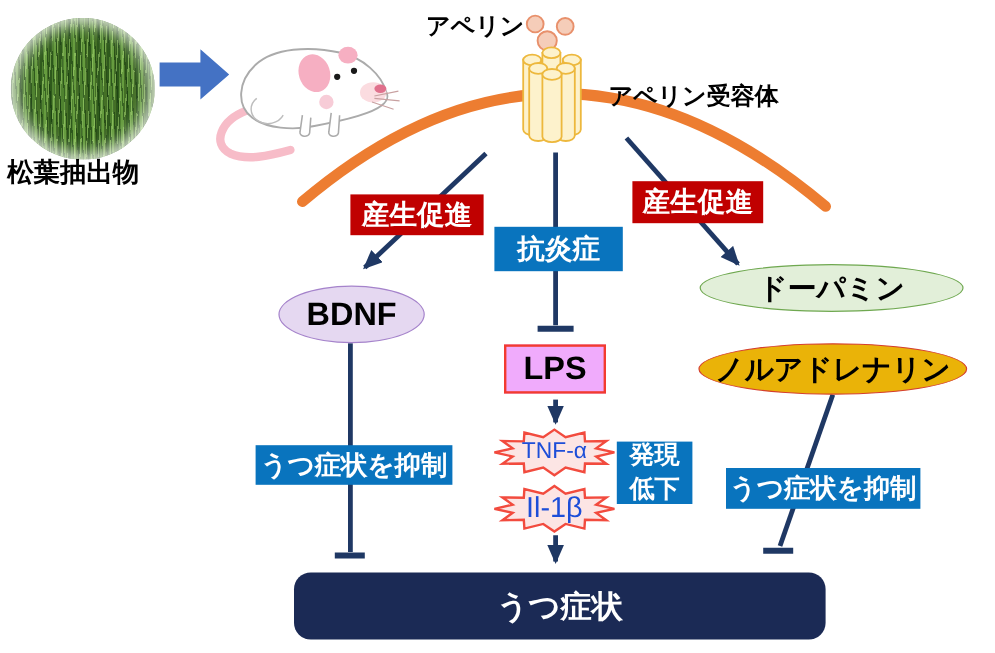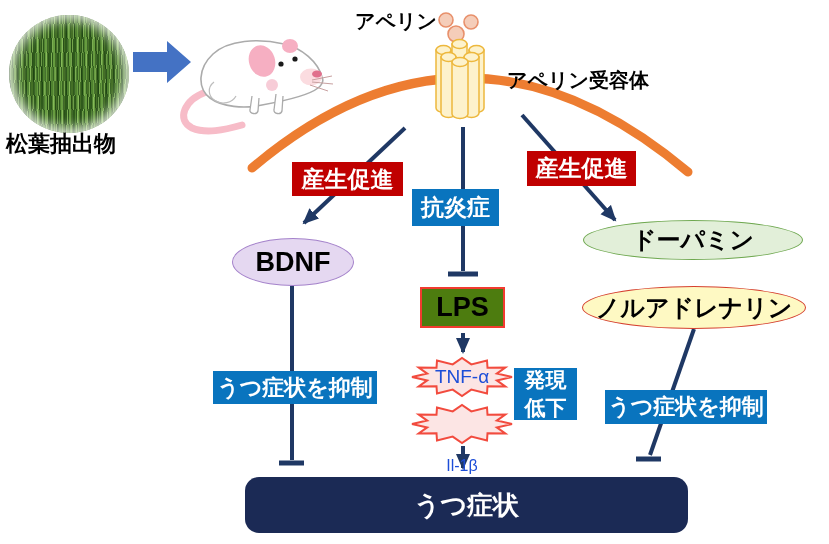--- a/index.html
+++ b/index.html
@@ -119,26 +119,26 @@
   <div class="abs pine"></div>
   <div class="abs lbl" style="left:6px;top:129px;font-size:22px;">松葉抽出物</div>
 
   <div class="abs lbl" style="left:355px;top:8px;font-size:20px;">アペリン</div>
   <div class="abs lbl" style="left:507px;top:39px;font-size:20px;margin-top:28px;">アペリン受容体</div>
 
   <div class="abs box-red flexc" style="left:292px;top:162px;width:111px;height:34px;font-size:23px;">産生促進</div>
   <div class="abs ellipse flexc" style="left:232px;top:238px;width:122px;height:48px;background:#E5D8F1;border:1.5px solid #A583CB;font-size:27px;">BDNF</div>
   <div class="abs box-blue flexc" style="left:213px;top:371px;width:164px;height:33px;font-size:22px;">うつ症状を抑制</div>
 
-  <div class="abs box-blue flexc" style="left:412px;top:189px;width:87px;height:37px;font-size:23px;">抗炎症</div>
-  <div class="abs flexc" style="left:420px;top:287px;width:85px;height:41px;background:#4d7c0f;border:2.5px solid #F23B30;font-weight:bold;font-size:27px;color:#000;">LPS</div>
+  <div class="abs box-blue flexc" style="left:412px;top:189px;width:107px;height:37px;font-size:23px;">抗炎症</div>
+  <div class="abs flexc" style="left:420px;top:287px;width:85px;height:41px;background:#f0abfc;border:2.5px solid #F23B30;font-weight:bold;font-size:27px;color:#000;">LPS</div>
   <div class="abs flexc starText" style="left:412px;top:363px;width:100px;height:28px;font-size:19px;">TNF-α</div>
-  <div class="abs flexc starText" style="left:412px;top:410px;width:100px;height:28px;font-size:16px;margin-top:42px;">Il-1β</div>
+  <div class="abs flexc starText" style="left:412px;top:410px;width:100px;height:28px;font-size:24px;">Il-1β</div>
   <div class="abs box-blue flexc" style="left:514px;top:368px;width:63px;height:52px;font-size:21px;line-height:1.35;word-break:break-all;padding:2px 10px;">発現低下</div>
 
   <div class="abs box-red flexc" style="left:527px;top:151px;width:109px;height:35px;font-size:23px;">産生促進</div>
   <div class="abs ellipse flexc" style="left:583px;top:220px;width:220px;height:40px;background:#E2EFD9;border:1.5px solid #6FA850;font-size:24px;">ドーパミン</div>
-  <div class="abs ellipse flexc" style="left:582px;top:286px;width:224px;height:43px;background:#fef9c3;border:1.5px solid #D5402F;font-size:24px;">ノルアドレナリン</div>
+  <div class="abs ellipse flexc" style="left:582px;top:286px;width:224px;height:43px;background:#eab308;border:1.5px solid #D5402F;font-size:24px;">ノルアドレナリン</div>
   <div class="abs box-blue flexc" style="left:605px;top:390px;width:162px;height:34px;font-size:22px;">うつ症状を抑制</div>
 
   <div class="abs outcome flexc" style="left:245px;top:477px;width:443px;height:56px;font-size:26px;text-align:right;">うつ症状</div>
 
 </div>
 
 </body></html>

